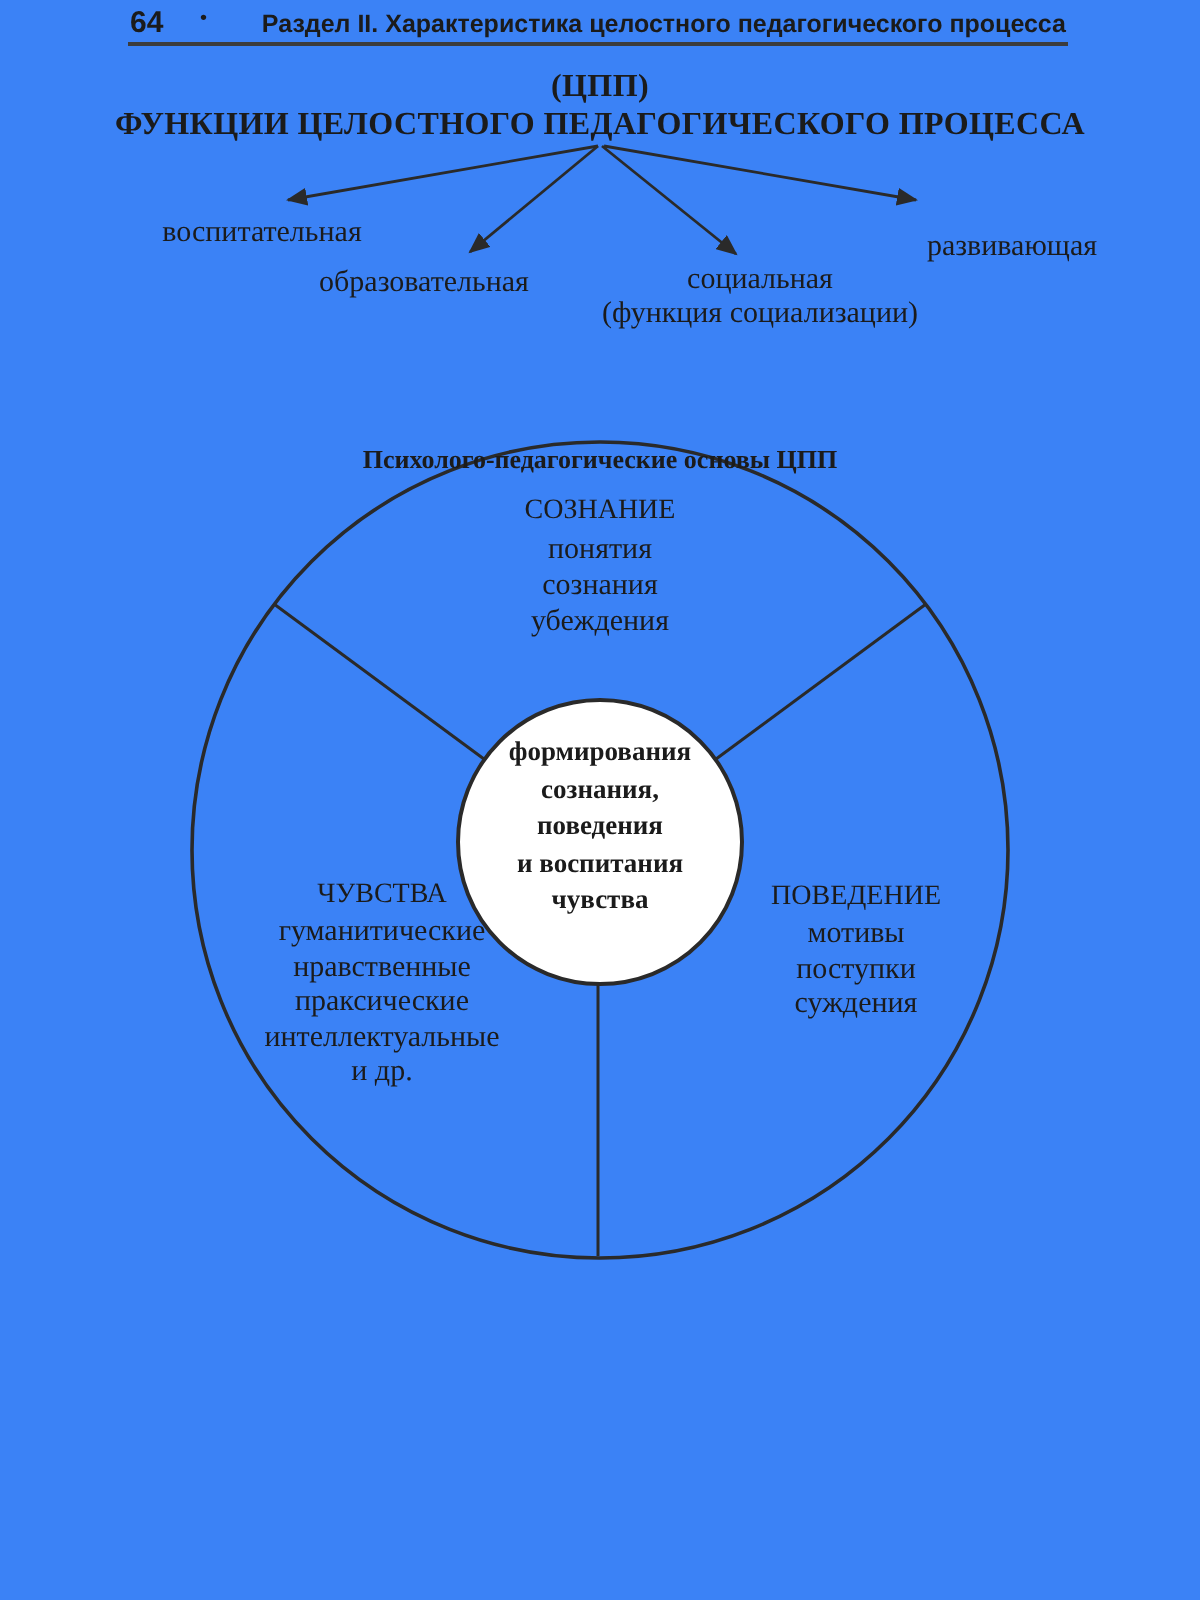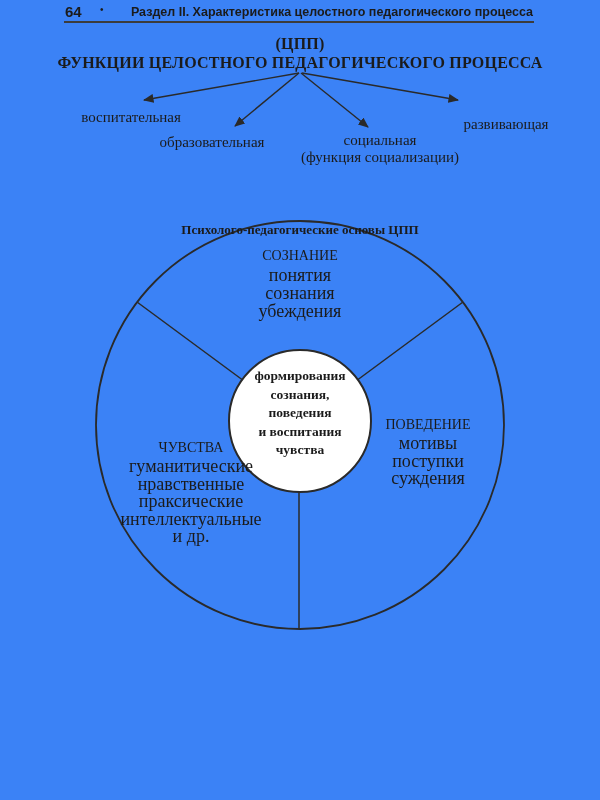--- a/index.html
+++ b/index.html
@@ -43,21 +43,21 @@
   
   .subtitle {
     position:absolute; left:0; top:186px; width:600px; text-align:center;
     font-weight:bold; font-size:13px;margin-top:36px;
   }
   
   .sector {
     position:absolute; transform:translateX(-50%); text-align:center; white-space:nowrap;
   }
   .sector-heading { font-size:14px; line-height:20px; }
-  .sector-items div { font-size:18px; line-height:18px; }
+  .sector-items div { font-size:15px; line-height:18px; }
   .sector-items.tight div { line-height:17.5px; }
   .center-text {
     position:absolute; left:300px; top:367px; transform:translateX(-50%);
     width:150px; text-align:center; font-weight:bold; font-size:13.5px; line-height:18.5px;
   }
 </style>
 </head>
 <body>
 
 <div class="page">
@@ -124,21 +124,21 @@
     <div class="sector-heading">ЧУВСТВА</div>
     <div class="sector-items tight">
       <div>гуманитические</div>
       <div>нравственные</div>
       <div>праксические</div>
       <div>интеллектуальные</div>
       <div>и др.</div>
     </div>
   </div>
 
-  <div class="sector" style="left:428px; top:415px;text-align:center;">
+  <div class="sector" style="left:428px; top:439px;text-align:center;">
     <div class="sector-heading">ПОВЕДЕНИЕ</div>
     <div class="sector-items tight">
       <div>мотивы</div>
       <div>поступки</div>
       <div>суждения</div>
     </div>
   </div>
 
 </div>
 

